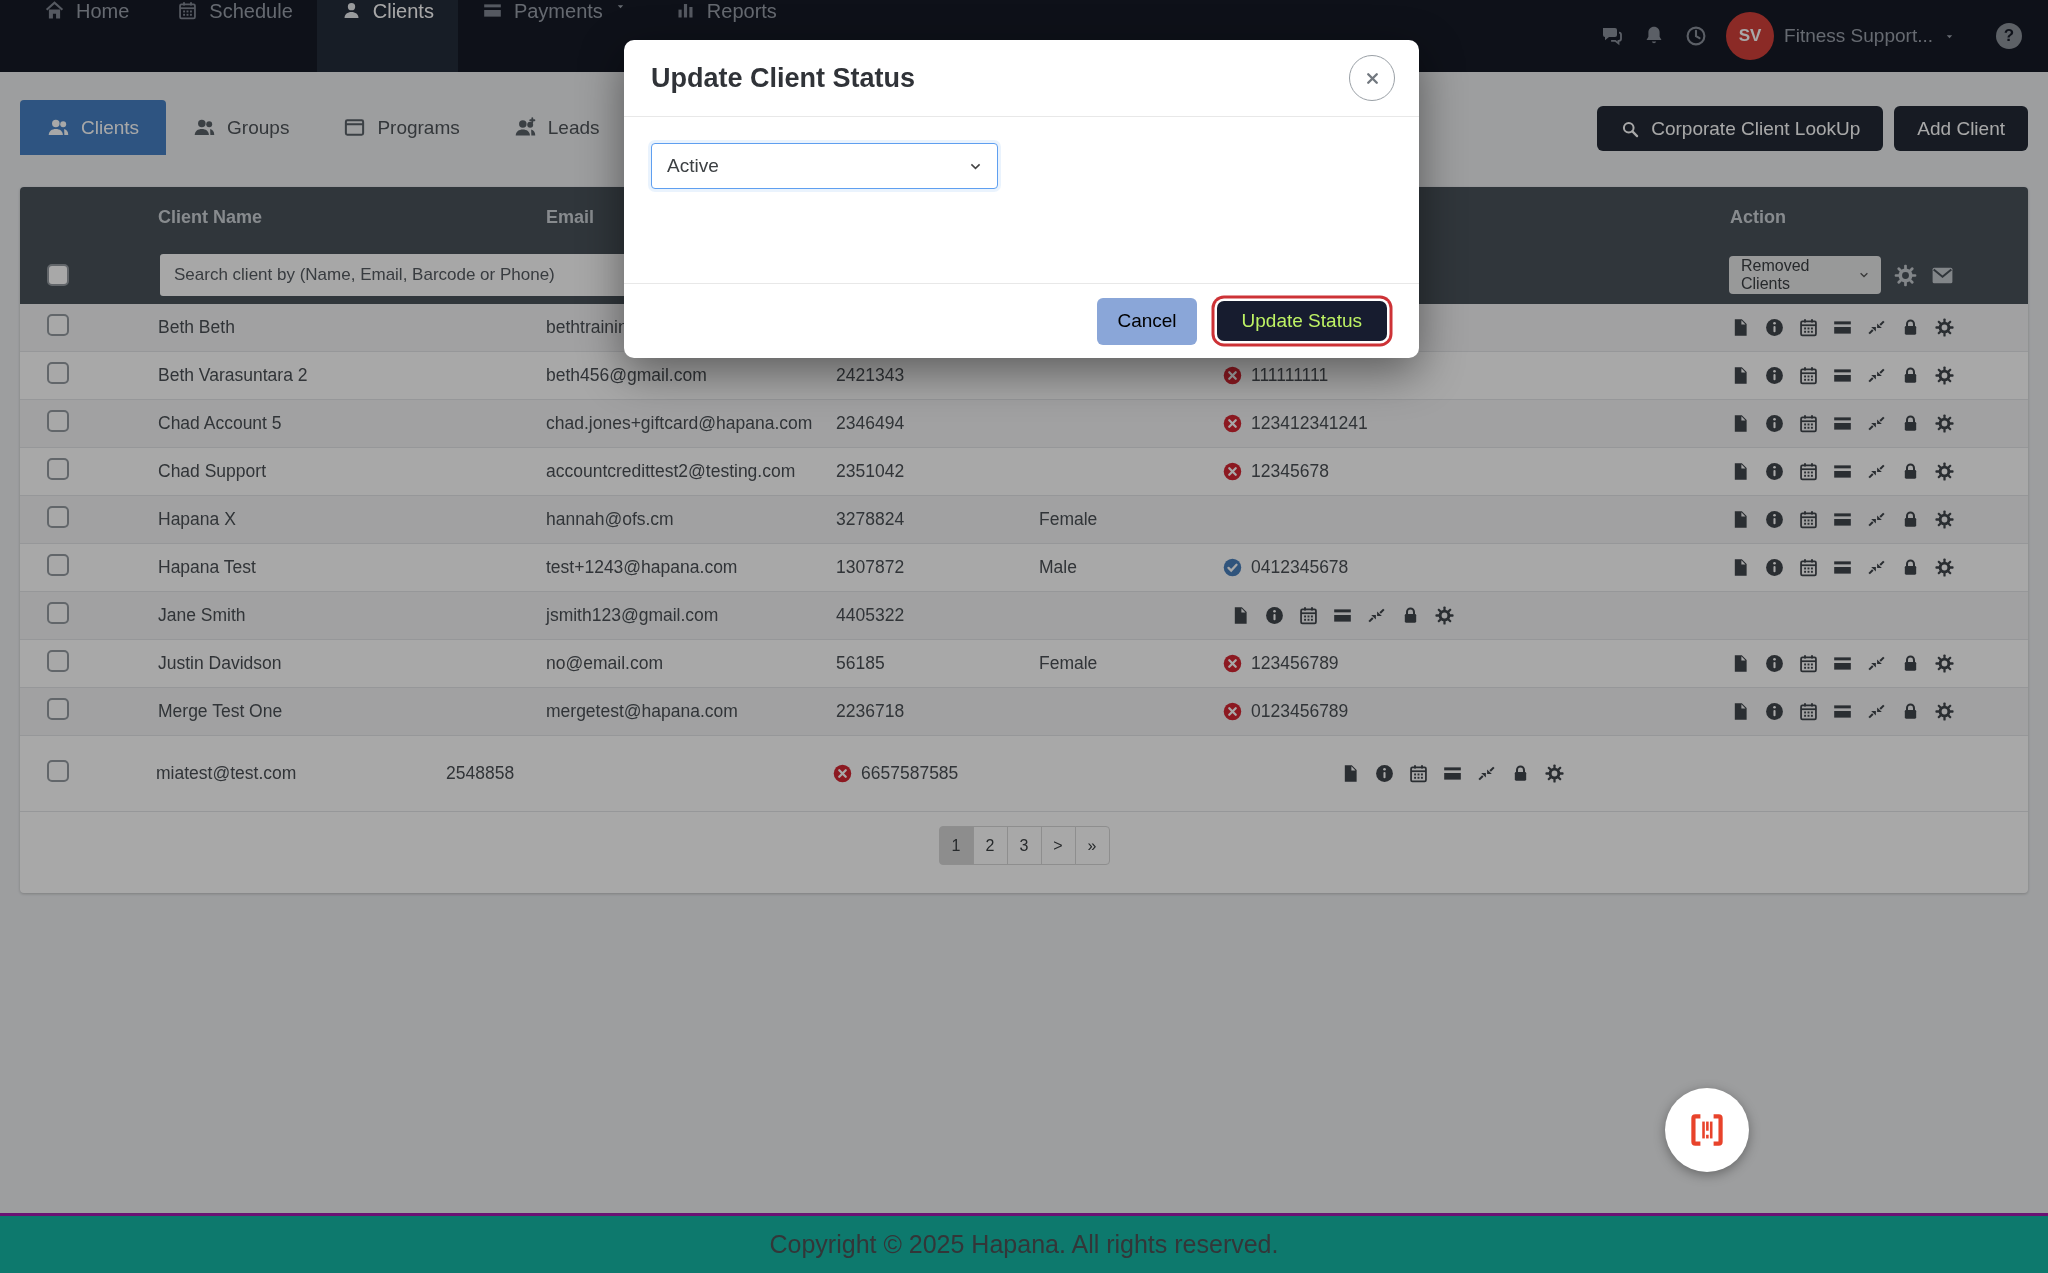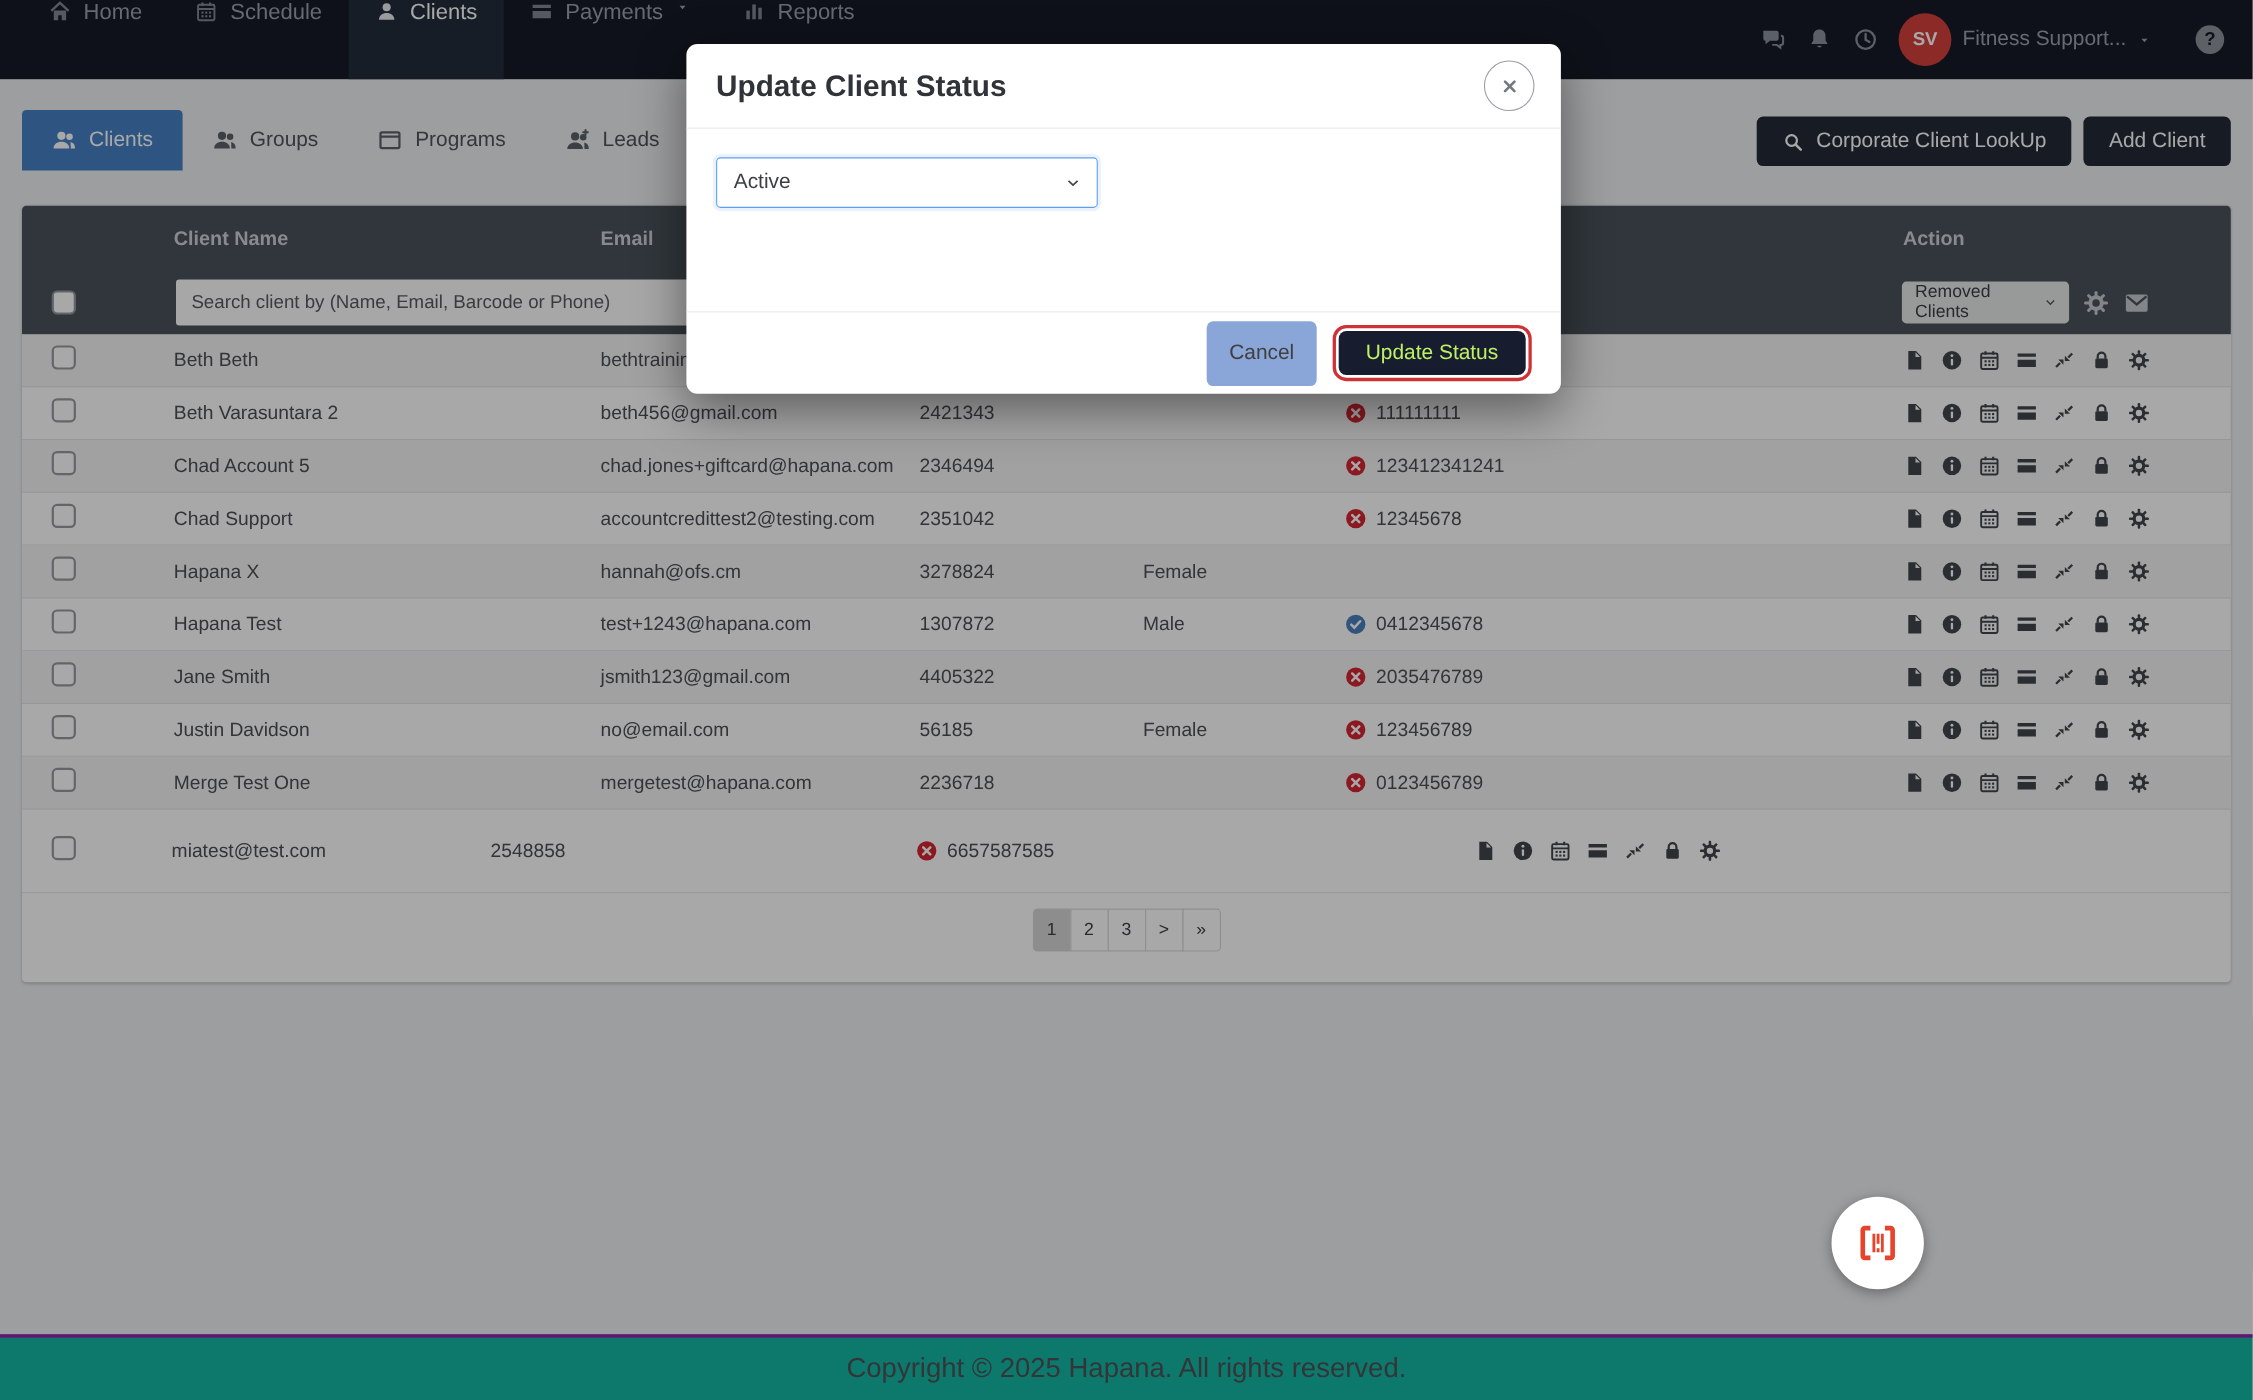--- a/index.html
+++ b/index.html
@@ -101,21 +101,21 @@
            display:flex;align-items:center;justify-content:center;cursor:pointer}
   .m-close .ic{width:19px;height:19px;color:#72787f}
   .m-body{display:flex;align-items:flex-start;justify-content:space-between;padding:26px 30px 0 27px;height:166px}
   .m-label{font-size:19.5px;color:#3b3f45;line-height:46px}
   .m-select{width:347px;height:46px;border:1.5px solid #5f9ff0;box-shadow:0 0 0 3px rgba(95,159,240,.13);
             border-radius:4px;display:flex;align-items:center;justify-content:space-between;
             padding:0 13px 0 15px;font-size:19px;color:#3c4043;background:#fff;cursor:pointer}
   .m-select .ic{width:17px;height:17px;color:#444}
   .m-foot{height:75px;display:flex;align-items:center;justify-content:flex-end;gap:14px;padding-right:27px;
           border-top:1px solid #e8e8e8}
-  .btn-cancel{background:#8aa6d8;color:#404040;font-size:19px;border:none;border-radius:6px;height:59px;
+  .btn-cancel{background:#8aa6d8;color:#000000;font-size:19px;border:none;border-radius:6px;height:47px;
               padding:0 20px;cursor:pointer;font-family:inherit}
   .btn-update{background:#171c2f;color:#bef264;font-size:19px;border:none;border-radius:7px;height:40px;
               padding:0 25px;cursor:pointer;font-family:inherit;margin:0 5px 0 6px;
               box-shadow:0 0 0 2.5px #fff,0 0 0 5.5px #cd3236}
 </style>
 </head>
 <body>
 
 <div id="app">
 
@@ -783,29 +783,20 @@
           </div>
         </div>
         <div class="trow">
           <div class="td c-check"><span class="cbx"></span></div>
           <div class="td c-name">
             <div>Jane Smith</div>
           </div>
           <div class="td c-email">jsmith123@gmail.com</div>
           <div class="td c-bar">4405322</div>
           <div class="td c-gen"></div>
-          <div class="td c-phone">
-            <span class="ic ph invalid">
-              <svg viewBox="0 0 24 24" fill="currentColor" aria-hidden="true">
-                <circle cx="12" cy="12" r="10"></circle>
-                <path d="M8.3 8.3l7.4 7.4M15.7 8.3l-7.4 7.4" stroke="#fff" stroke-width="2.6" stroke-linecap="round"></path>
-              </svg>
-            </span>
-            <span>2035476789</span>
-          </div>
           <div class="td c-act">
             <span class="ic act">
               <svg viewBox="0 0 24 24" fill="currentColor" aria-hidden="true">
                 <path fill-rule="evenodd" d="M5.5 2.5h8L19 8v13.5H5.5z M13 3.8v4.7h4.7z"></path>
               </svg>
             </span>
             <span class="ic act">
               <svg viewBox="0 0 24 24" fill="currentColor" aria-hidden="true">
                 <circle cx="12" cy="12" r="9.6"></circle>
                 <rect x="10.8" y="10.4" width="2.4" height="7" rx="1.1" fill="#fff"></rect>

